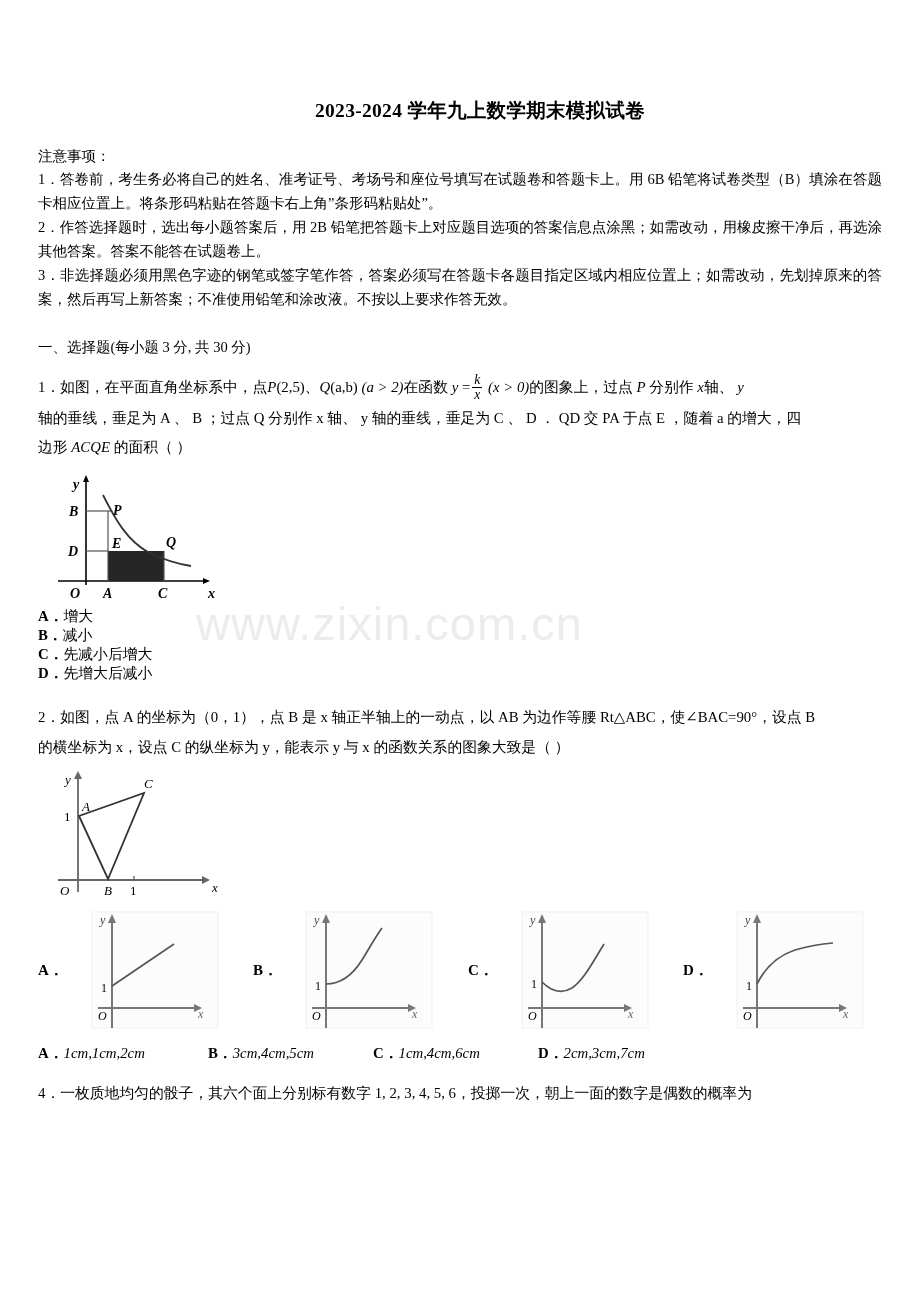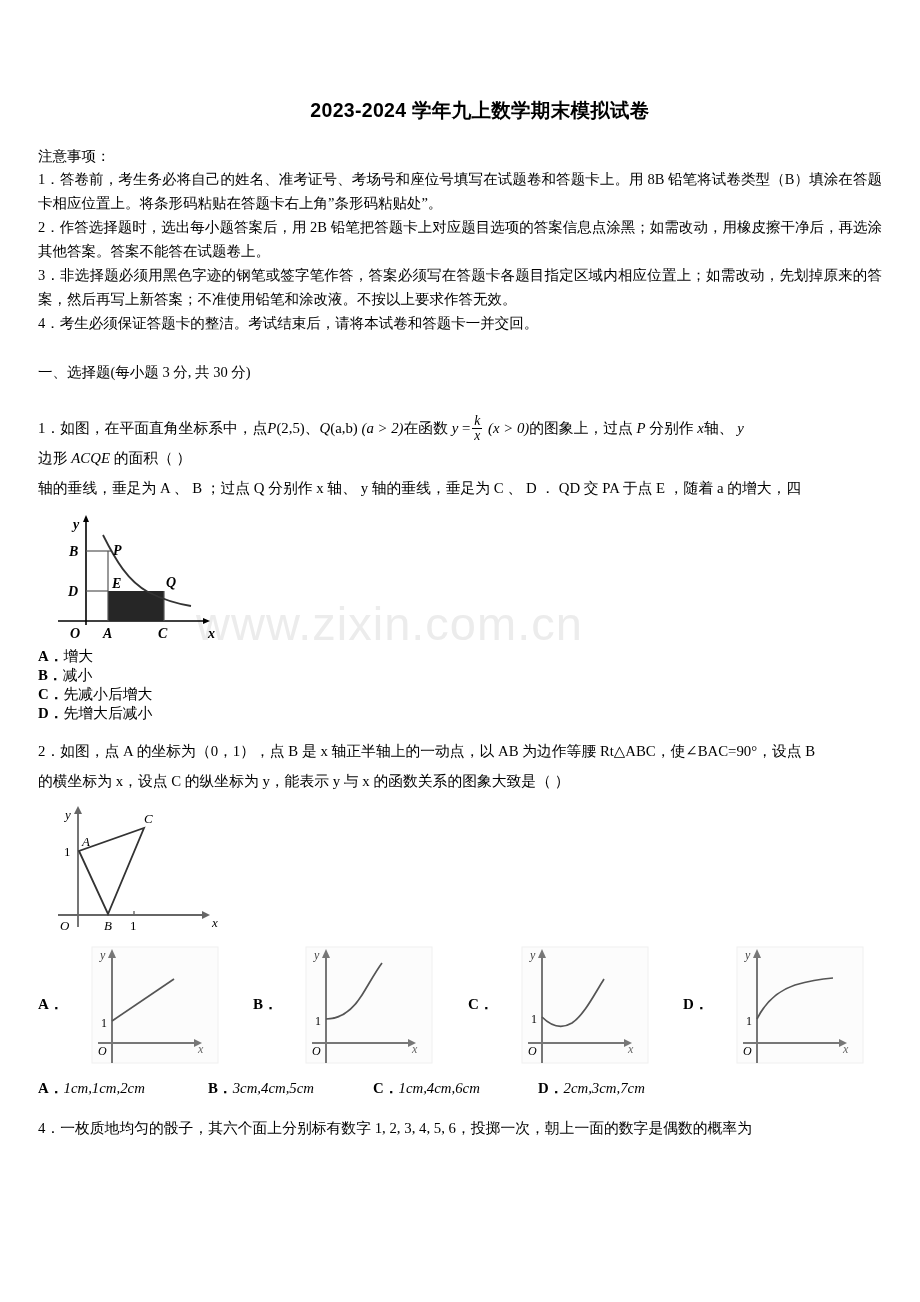--- a/index.html
+++ b/index.html
@@ -31,21 +31,21 @@
     z-index: 0;
     text-align: center;
   }
   .content {
     position: relative;
     z-index: 2;
     padding: 0 38px;
   }
   .doc-title {
     text-align: center;
-    font-family: Liberation Sans, sans-serif;
+    font-family: Liberation Serif, serif;
     font-weight: bold;
     font-size: 19.5px;
     margin: 0;
     padding-top: 97px;
     padding-left: 40px;
     letter-spacing: 0.3px;
   }
   .notice-head {
     font-size: 14.5px;
     margin-top: 21px;
@@ -60,21 +60,21 @@
   .section-head {
     font-size: 14.5px;
     margin-top: 27px;
     margin-bottom: 4px;
   }
   .q-line {
     font-size: 14.8px;
     line-height: 2.0;
     text-align: justify;
   }
-  .q-block { margin-top: 32px; }
+  .q-block { margin-top: 16px; }
   .mi { font-family: "Liberation Serif", serif; font-style: italic; }
   .mn { font-family: "Liberation Serif", serif; font-style: normal; }
   .paren { font-family: "Liberation Serif", serif; font-style: normal; }
   .frac {
     display: inline-block;
     vertical-align: middle;
     text-align: center;
     line-height: 1.05;
     font-size: 0.92em;
     margin: 0 2px;
@@ -114,35 +114,34 @@
 
 <div class="page">
 
   <div class="watermark">www.zixin.com.cn</div>
 
   <div class="content">
 
     <div class="doc-title">2023-2024 学年九上数学期末模拟试卷</div>
 
     <div class="notice-head">注意事项：</div>
-    <div class="notice-item">1．答卷前，考生务必将自己的姓名、准考证号、考场号和座位号填写在试题卷和答题卡上。用 8B 铅笔将试卷类型（B）填涂在答题卡相应位置上。将条形码粘贴在答题卡右上角”条形码粘贴处”。</div>
+    <div class="notice-item">1．答卷前，考生务必将自己的姓名、准考证号、考场号和座位号填写在试题卷和答题卡上。用 6B 铅笔将试卷类型（B）填涂在答题卡相应位置上。将条形码粘贴在答题卡右上角”条形码粘贴处”。</div>
     <div class="notice-item">2．作答选择题时，选出每小题答案后，用 2B 铅笔把答题卡上对应题目选项的答案信息点涂黑；如需改动，用橡皮擦干净后，再选涂其他答案。答案不能答在试题卷上。</div>
     <div class="notice-item">3．非选择题必须用黑色字迹的钢笔或签字笔作答，答案必须写在答题卡各题目指定区域内相应位置上；如需改动，先划掉原来的答案，然后再写上新答案；不准使用铅笔和涂改液。不按以上要求作答无效。</div>
-    <div class="notice-item">4．考生必须保证答题卡的整洁。考试结束后，请将本试卷和答题卡一并交回。</div>
 
     <div class="section-head">一、选择题(每小题 3 分, 共 30 分)</div>
 
     <div class="q-block">
       <div class="q-line">
         <span>1．</span><span>如图，在平面直角坐标系中，点</span><span class="mi">P</span><span class="paren">(2,5)</span><span>、</span><span class="mi">Q</span><span class="paren">(a,b)</span>&nbsp;<span class="mi">(a &gt; 2)</span><span>在函数</span>&nbsp;<span class="mi">y</span>&nbsp;<span class="mn">=</span><span class="frac"><span class="num">k</span><span class="den">x</span></span>&nbsp;<span class="mi">(x &gt; 0)</span><span>的图象上，过点</span>&nbsp;<span class="mi">P</span>&nbsp;<span>分别作</span>&nbsp;<span class="mi">x</span><span>轴、</span>&nbsp;<span class="mi">y</span>
       </div>
+      <div class="q-line">轴的垂线，垂足为 A 、 B ；过点 Q 分别作 x 轴、 y 轴的垂线，垂足为 C 、 D ． QD 交 PA 于点 E ，随着 a 的增大，四</div>
       <div class="q-line">
         <span>边形</span>&nbsp;<span class="mi">ACQE</span>&nbsp;<span>的面积（    ）</span>
       </div>
-      <div class="q-line">轴的垂线，垂足为 A 、 B ；过点 Q 分别作 x 轴、 y 轴的垂线，垂足为 C 、 D ． QD 交 PA 于点 E ，随着 a 的增大，四</div>
 
       <div class="fig1-wrap">
         <svg width="180" height="128" viewBox="0 0 180 128">
 
           <line x1="38" y1="6" x2="38" y2="112" stroke="#000" stroke-width="1.6"></line>
           <polygon points="38,2 35,9 41,9" fill="#000"></polygon>
 
           <line x1="10" y1="108" x2="158" y2="108" stroke="#000" stroke-width="1.6"></line>
           <polygon points="162,108 155,105 155,111" fill="#000"></polygon>
 
@@ -169,21 +168,21 @@
       </div>
 
       <div class="opts-row opts-q1">
         <span style="width:162px"><span class="opt-label">A．</span><span>增大</span></span>
         <span style="width:168px"><span class="opt-label">B．</span><span>减小</span></span>
         <span style="width:168px"><span class="opt-label">C．</span><span>先减小后增大</span></span>
         <span><span class="opt-label">D．</span><span>先增大后减小</span></span>
       </div>
     </div>
 
-    <div class="q-block" style="margin-top:14px">
+    <div class="q-block" style="margin-top:20px">
       <div class="q-line">
         <span>2．</span><span>如图，点 A 的坐标为（0，1），点 B 是 x 轴正半轴上的一动点，以 AB 为边作等腰 Rt△ABC，使∠BAC=90°，设点 B</span>
       </div>
       <div class="q-line">的横坐标为 x，设点 C 的纵坐标为 y，能表示 y 与 x 的函数关系的图象大致是（       ）</div>
 
       <div style="margin-top:6px; margin-left:14px">
         <svg width="180" height="130" viewBox="0 0 180 130">
           <line x1="26" y1="8" x2="26" y2="124" stroke="#666" stroke-width="1.8"></line>
           <polygon points="26,3 22,11 30,11" fill="#666"></polygon>
           <line x1="6" y1="112" x2="152" y2="112" stroke="#666" stroke-width="1.8"></line>

